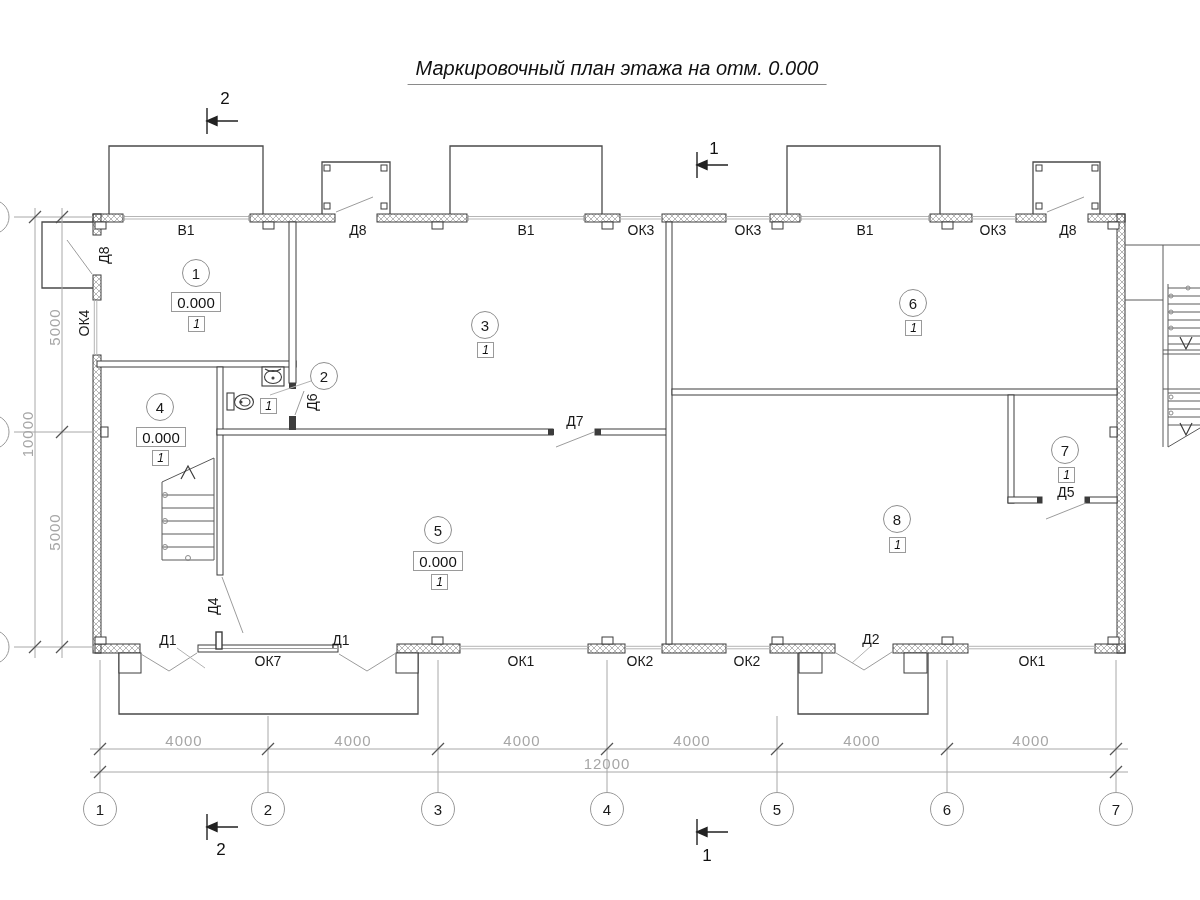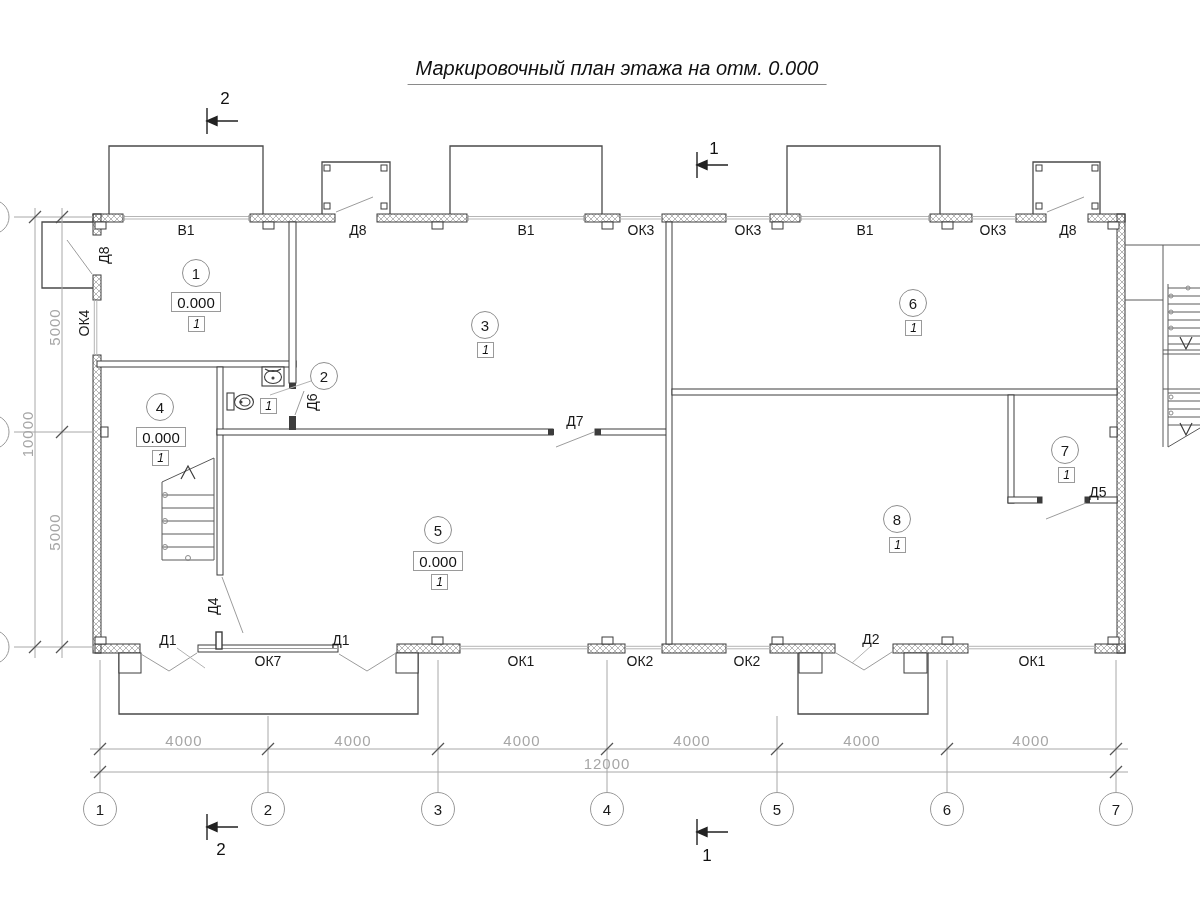--- a/index.html
+++ b/index.html
@@ -249,21 +249,21 @@
   <span class="t" style="left:640px;top:661px">ОК2</span>
   <span class="t" style="left:747px;top:661px">ОК2</span>
   <span class="t" style="left:871px;top:639px">Д2</span>
   <span class="t" style="left:1032px;top:661px">ОК1</span>
 
   <span class="t v" style="left:104px;top:255px">Д8</span>
   <span class="t v" style="left:84px;top:323px">ОК4</span>
   <span class="t v" style="left:312px;top:402px">Д6</span>
   <span class="t v" style="left:213px;top:606px">Д4</span>
   <span class="t" style="left:575px;top:421px">Д7</span>
-  <span class="t" style="left:1098px;top:492px">Д5</span>
+  <span class="t" style="left:1066px;top:492px">Д5</span>
 
   <div class="rcircle" style="left:182px;top:259px">
       <span>1</span>
     </div>
   <div class="ebox" style="left:171px;top:292px">
       <span>0.000</span>
     </div>
   <div class="fbox" style="left:188px;top:316px">
       <span>1</span>
     </div>

